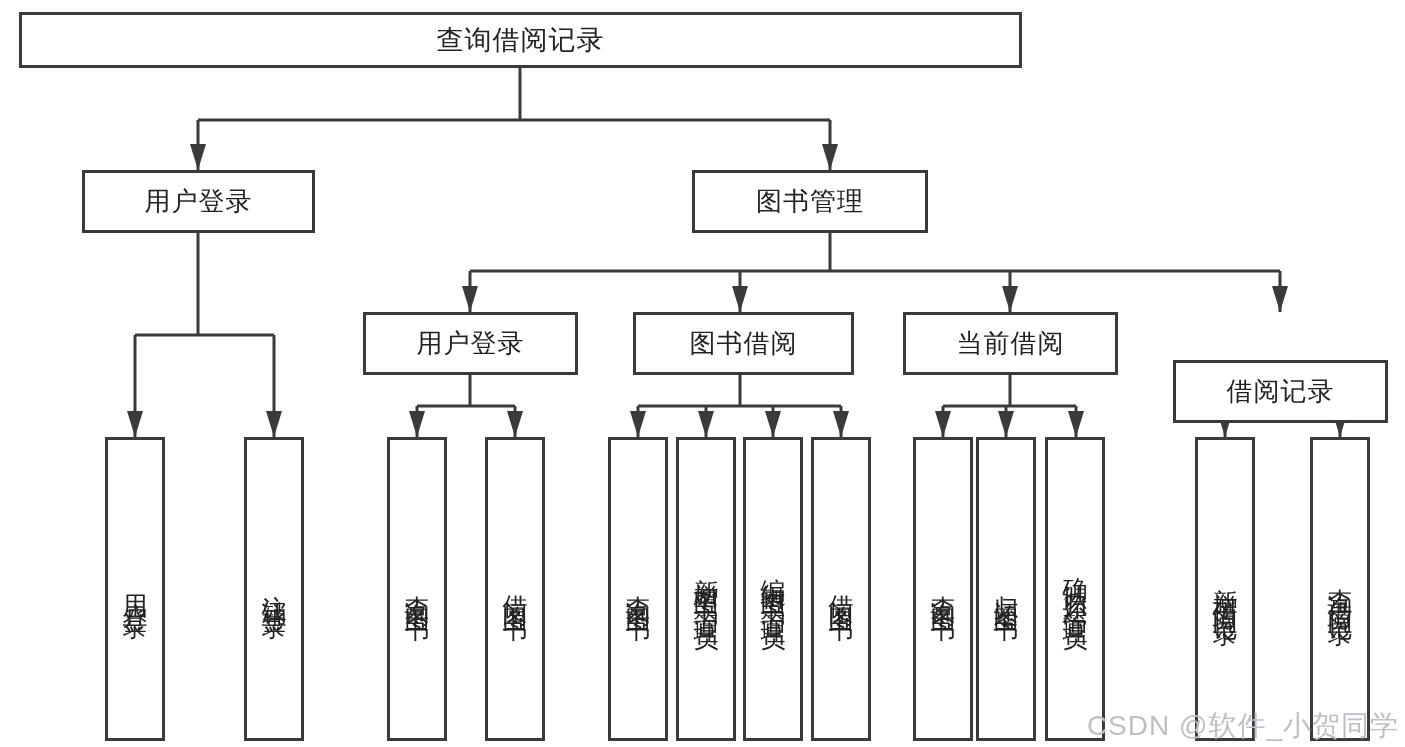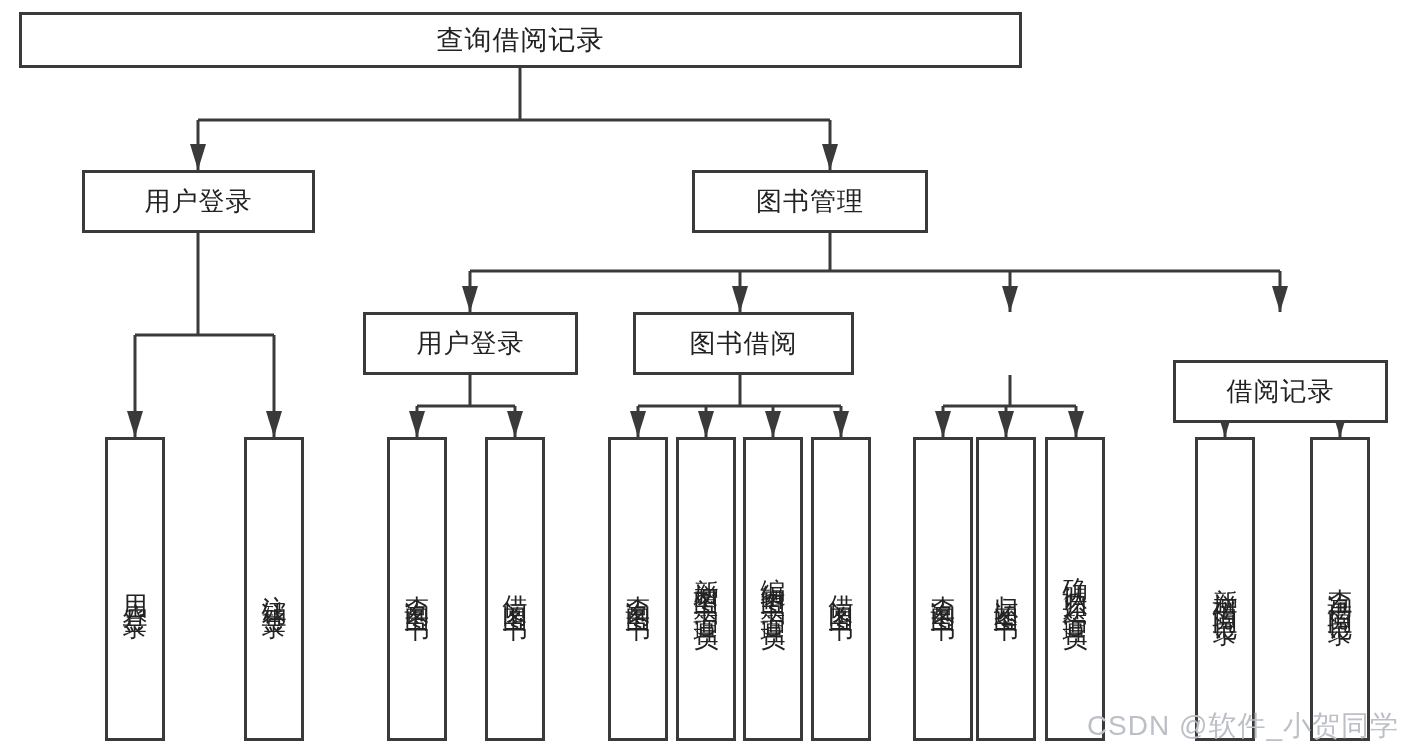--- a/index.html
+++ b/index.html
@@ -108,20 +108,23 @@
   <div class="box hbox" style="left:692px; top:170px; width:236px; height:63px;">
     <span>图书管理</span>
   </div>
 
   <div class="box hbox" style="left:363px; top:312px; width:215px; height:63px;">
     <span>用户登录</span>
   </div>
   <div class="box hbox" style="left:633px; top:312px; width:221px; height:63px;">
     <span>图书借阅</span>
   </div>
+  <div class="box hbox" style="left:903px; top:312px; width:215px; height:63px;">
+    <span>当前借阅</span>
+  </div>
   <div class="box hbox" style="left:1173px; top:312px; width:215px; height:63px;margin-top:48px;">
     <span>借阅记录</span>
   </div>
 
   <div class="box leaf" style="left:105px;">
     <span class="vtext">用户登录</span>
   </div>
   <div class="box leaf" style="left:244px;">
     <span class="vtext">注销登录</span>
   </div>

